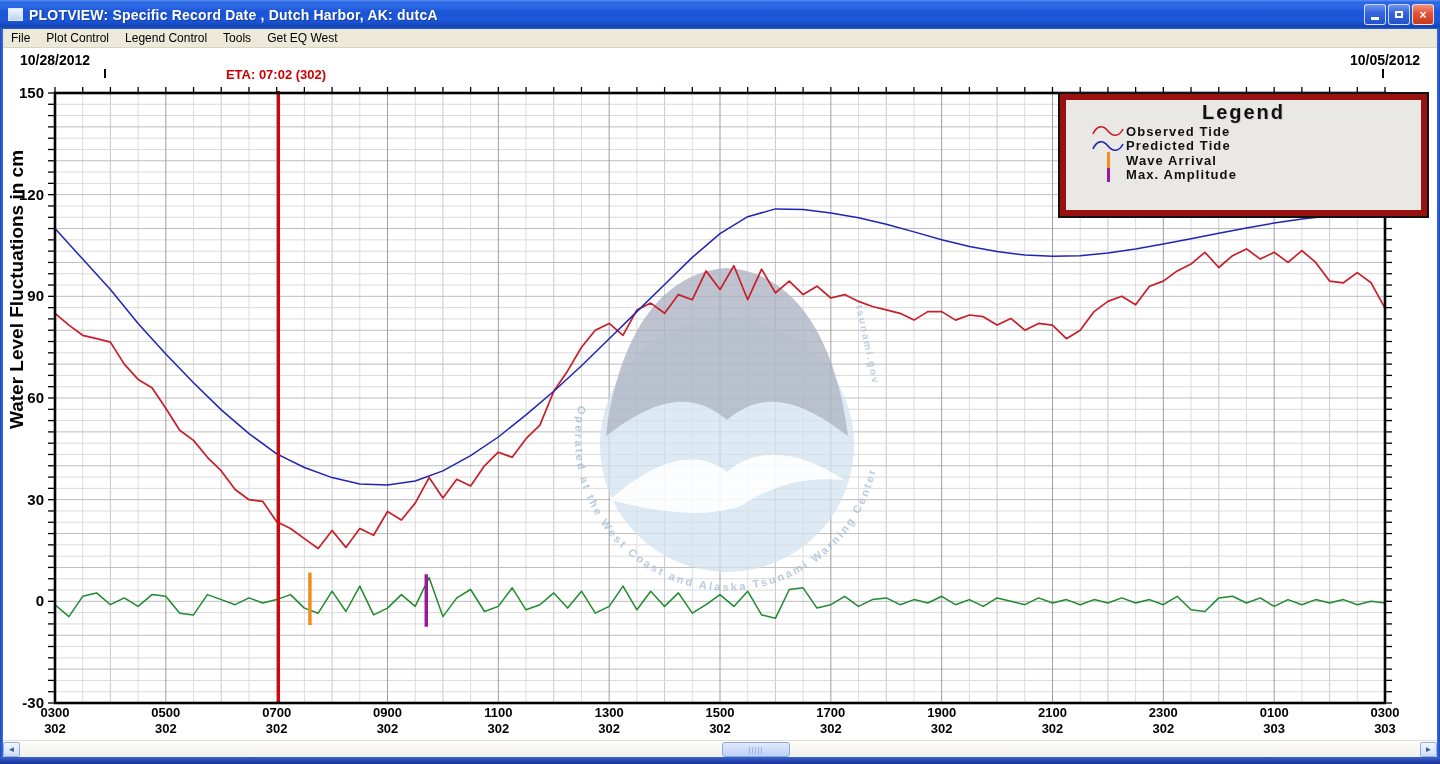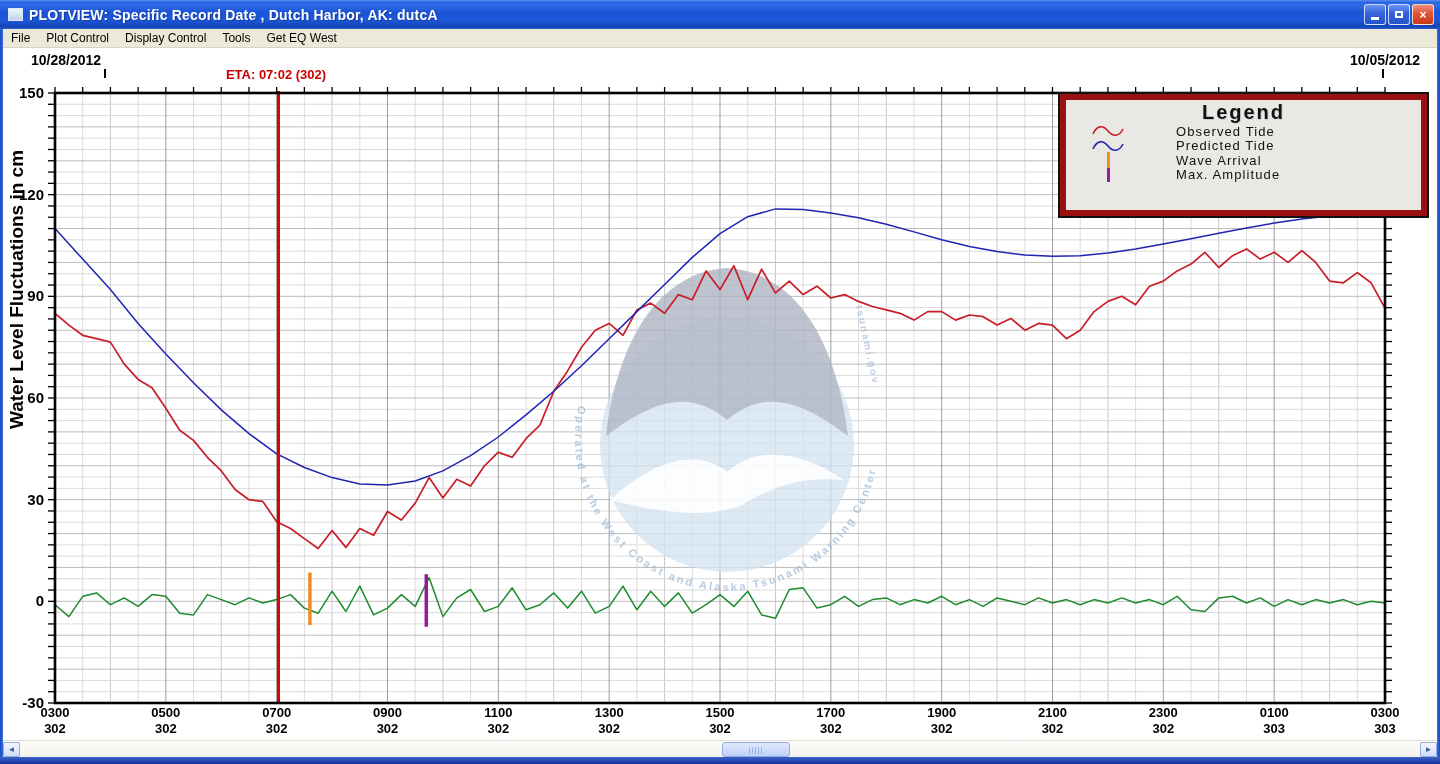--- a/index.html
+++ b/index.html
@@ -32,21 +32,21 @@
   .border-left  { position:absolute; left:0; top:29px; width:3px; height:735px;
     background:linear-gradient(90deg,#1b4bc0,#3a6ae0); }
   .border-right { position:absolute; right:0; top:29px; width:3px; height:735px;
     background:linear-gradient(90deg,#3a6ae0,#1b4bc0); }
   .border-bottom { position:absolute; left:0; top:757px; width:1440px; height:7px;
     background:linear-gradient(180deg,#3a62c8,#16329c); }
 
   
   .content { position:absolute; left:3px; top:48px; width:1434px; height:692px; background:#fff; }
   .date-label { position:absolute; top:4px; font-size:14px; font-weight:bold; color:#000; }
-  .date-left  { left:28px; }
+  .date-left  { left:17px; }
   .date-right { right:17px; }
   .date-tick { position:absolute; top:21px; width:2px; height:9px; background:#000; }
   .date-tick.left { left:101px; }
   .date-tick.right { left:1379px; }
   .eta-label { position:absolute; left:273px; top:19px; transform:translateX(-50%);
     color:#cc0000; font-size:13px; font-weight:bold; white-space:nowrap; }
 
   .y-axis-title { position:absolute; left:-6px; top:350px; transform:rotate(-90deg) translateX(0);
     transform-origin:center; font-size:19px; font-weight:bold; white-space:nowrap;
     width:40px; text-align:center; }
@@ -55,21 +55,21 @@
   svg#plot-svg { position:absolute; left:0; top:0; width:1434px; height:692px; }
 
   
   .legend { position:absolute; left:1057px; top:46px; width:367px; height:122px;
     background:#e9e8e4; border:6px solid #991111; box-shadow:0 0 0 2px #111;
     z-index:5; }
   .legend-title { text-align:center; font-size:20px; font-weight:bold; letter-spacing:2px;
     color:#111; margin-top:1px; text-shadow:1px 1px 0 #cfcfcf; }
   .legend-row { display:flex; align-items:center; height:14.5px; }
   .licon { width:36px; margin-left:24px; display:flex; justify-content:center; align-items:center; }
-  .llabel { margin-left:50px; font-size:13px; font-weight:normal; letter-spacing:1.1px; color:#111;
+  .llabel { font-size:13px; font-weight:bold; letter-spacing:1.1px; color:#111;
     white-space:nowrap; }
   .vbar { display:block; width:3px; }
 
   
   .hscroll { position:absolute; left:3px; top:740px; width:1434px; height:17px;
     background:linear-gradient(180deg,#fdfdfb,#f2f1ea); border-top:1px solid #e2e0d4; }
   .scrollbtn { position:absolute; top:1px; width:17px; height:15px; border:1px solid #96aede;
     border-radius:2px; background:linear-gradient(180deg,#f4f7fe,#cdddfa);
     color:#3d5a9e; font-size:8px; display:flex; align-items:center; justify-content:center; }
   .scrollbtn.left { left:0; }
@@ -98,21 +98,21 @@
         </span>
       <span class="winbtn close">
           <span>×</span>
         </span>
     </span>
   </div>
 
   <div class="menubar">
     <span class="menu-item">File</span>
     <span class="menu-item">Plot Control</span>
-    <span class="menu-item">Display Control</span>
+    <span class="menu-item">Legend Control</span>
     <span class="menu-item">Tools</span>
     <span class="menu-item">Get EQ West</span>
   </div>
 
   <div class="border-left"></div>
   <div class="border-right"></div>
 
   <div class="content">
 
     <svg id="plot-svg" viewBox="0 0 1434 692">

